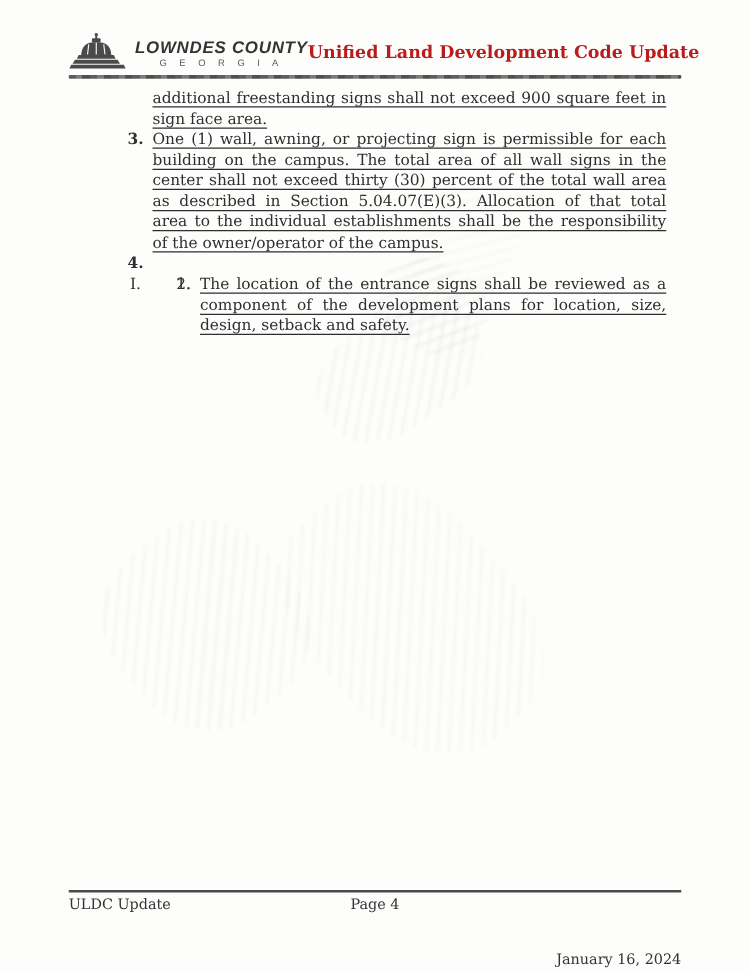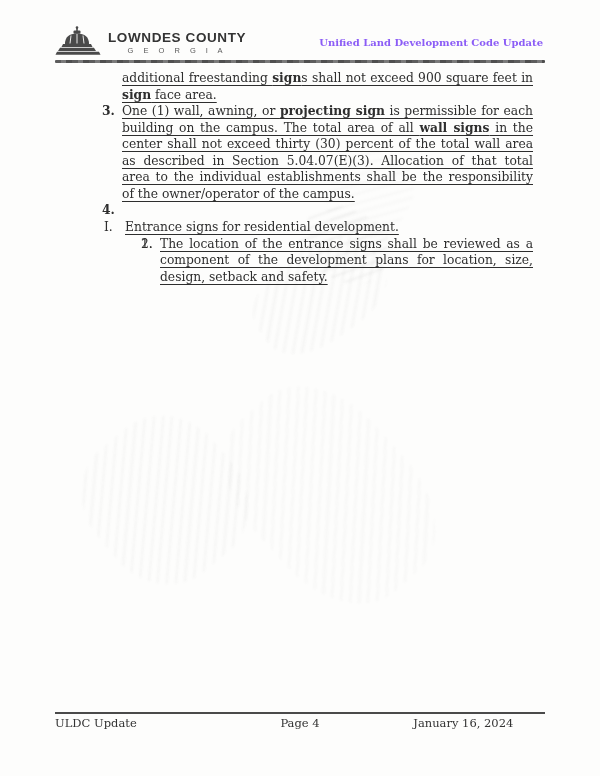--- a/index.html
+++ b/index.html
@@ -24,35 +24,36 @@
   .logo-group { display: flex; align-items: center; gap: 7px; }
   .logo-icon svg { display: block; }
   .logo-text { display: flex; flex-direction: column; align-items: center; }
   .county-name {
     font-family: "Liberation Sans", sans-serif;
     font-weight: bold;
     font-size: 13.5px;
     letter-spacing: 0.6px;
     color: #343434;
     white-space: nowrap;
+    font-style: italic;
   }
   .county-sub {
     font-family: "Liberation Sans", sans-serif;
     font-size: 7.5px;
     letter-spacing: 4px;
     color: #5a5a5a;
     margin-top: 1px;
     white-space: nowrap;
   }
   .doc-title {
     margin-left: auto;
     font-family: "DejaVu Serif", serif;
     font-weight: bold;
-    font-size: 10px;
-    color: #8b5cf6;
+    font-size: 14px;
+    color: #b91c1c;
     white-space: nowrap;
     padding-right: 2px;
   }
   .header-rule {
     position: absolute;
     top: 60px; left: 55px; right: 55px;
     height: 3px;
     background: repeating-linear-gradient(90deg, #5d5d5d 0 6px, #7a7a7a 6px 11px, #4f4f4f 11px 17px);
     border-radius: 1px;
   }
@@ -60,21 +61,21 @@
   
   .content {
     position: absolute;
     top: 70px; left: 55px;
     width: 478px;
     font-size: 12.3px;
     line-height: 16.5px;
   }
   .u-para { text-decoration: underline; text-decoration-thickness: 1px; text-underline-offset: 2.5px; }
   .just { text-align: justify; text-justify: inter-word; }
-  .b { font-weight: bold; }
+  .b { font-weight: normal; }
 
   .cont-para { margin-left: 67px; }
 
   .li { position: relative; padding-left: 67px; }
   .li .num {
     position: absolute; left: 47px; top: 0;
     font-weight: bold; text-decoration: none;
   }
   .section-heading { margin-top: 12px; margin-left: 16px; }
 
@@ -93,21 +94,21 @@
   }
   .footer {
     position: absolute;
     top: 716px; left: 55px; right: 55px;
     display: flex;
     font-size: 11.5px;
     color: #333333;
   }
   .footer-left { flex: 1; text-align: left; }
   .footer-center { flex: 1; text-align: center; }
-  .footer-right { flex: 1; text-align: center; }
+  .footer-right { flex: 1; text-align: right; margin-top: 44px; }
 
   
   .artifact {
     position: absolute;
     pointer-events: none;
     background: repeating-linear-gradient(135deg,
       rgba(120,120,120,0.06) 0 3px, rgba(255,255,255,0) 3px 9px);
     filter: blur(1px);
     border-radius: 40%;
   }
@@ -166,21 +167,20 @@
       <div class="u-para just"><span>One (1) wall, awning, or </span><span class="b">projecting sign</span><span> is permissible for each building on the campus.  The total area of all </span><span class="b">wall signs</span><span> in the center shall not exceed thirty (30) percent of the total wall area as described in Section 5.04.07(E)(3).  Allocation of that total area to the individual establishments shall be the responsibility of the owner/operator of the campus.</span></div>
     </div>
 
     <div class="li">
       <span class="num">4.</span>
     </div>
 
 
     <div class="roman-item">
       <span class="rnum">I.</span>
-      <div class="u-para">Entrance signs for residential development.</div>
     </div>
 
     <div class="sub-li">
       <span class="num">1.</span>
     </div>
 
     <div class="sub-li">
       <span class="num">2.</span>
       <div class="u-para just"><span>The location of the entrance signs shall be reviewed as a component of the development plans for location, size, design, setback and safety.</span></div>
     </div>

